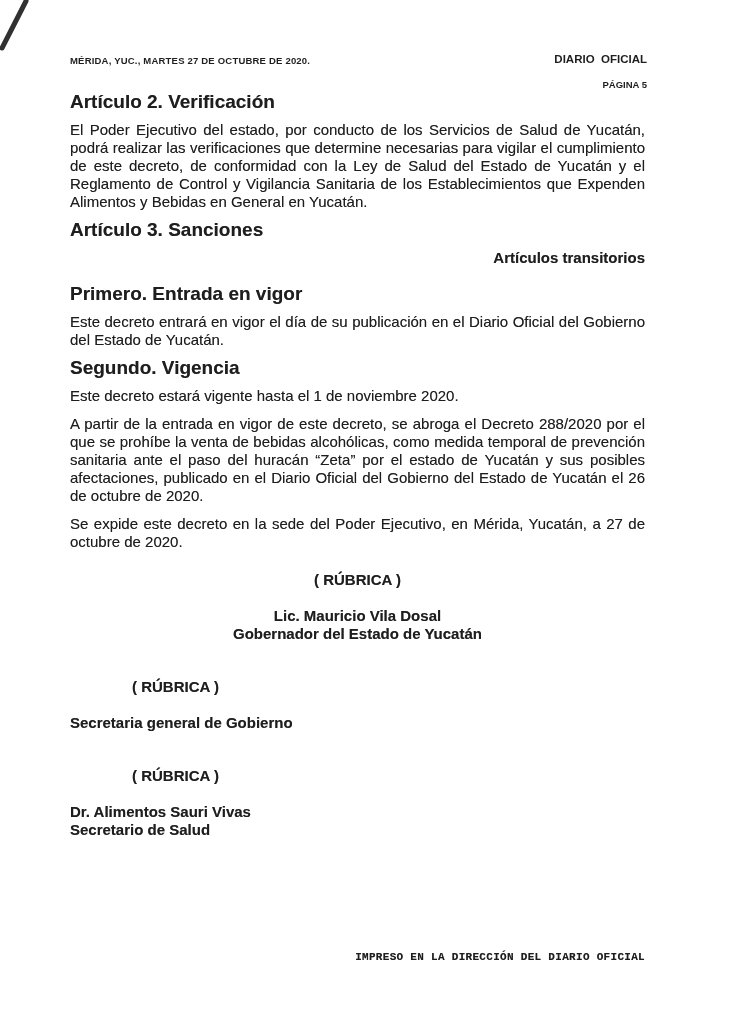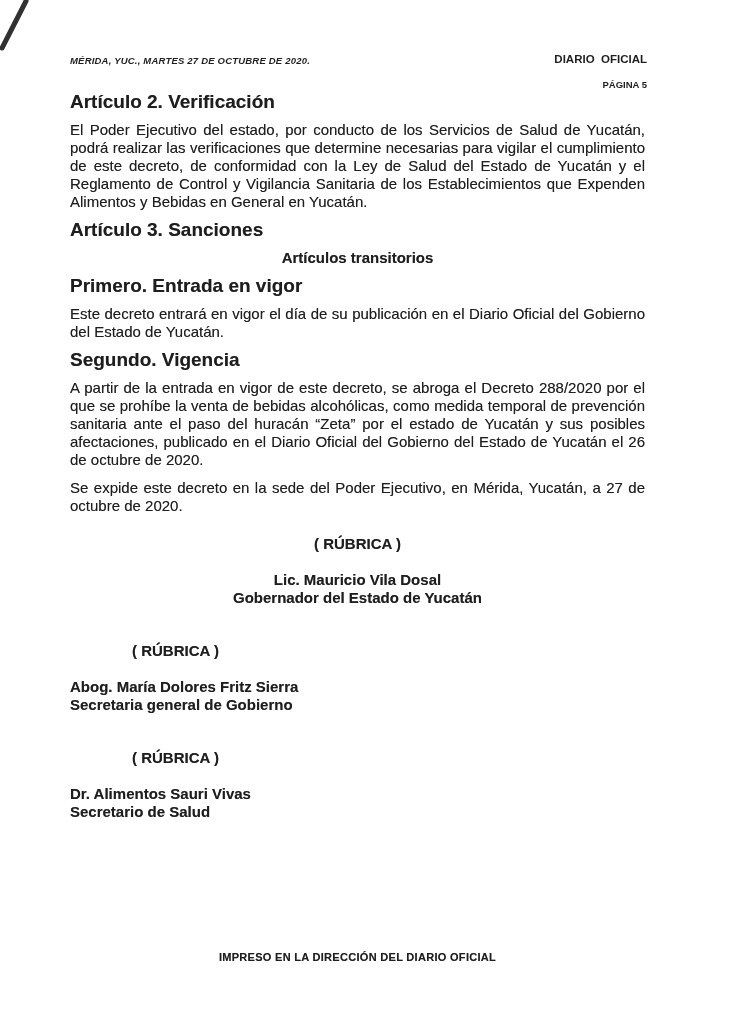--- a/index.html
+++ b/index.html
@@ -29,21 +29,20 @@
     right: 105px;
     height: 16px;
     font-weight: bold;
   }
   .h-left {
     position: absolute;
     left: 0; top: 2px;
     font-size: 9.5px;
     letter-spacing: 0.2px;
     white-space: pre;
-    font-style: italic;
   }
   .h-center {
     position: absolute;
     left: 0; right: 0; top: 0;
     text-align: right;
     font-size: 11.5px;
     white-space: pre;
   }
   .h-right {
     position: absolute;
@@ -62,43 +61,44 @@
     text-shadow: 0 0 0.6px rgba(0,0,0,0.45);
   }
   .hd {
     font-size: 19px;
     font-weight: bold;
     margin-bottom: 10px;
   }
   .center-hd {
     font-size: 15px;
     font-weight: bold;
-    text-align: center;
-    margin-bottom: 10px;
+    text-align: right;
+    margin-bottom: 18px;
   }
   .para {
     text-align: justify;
     margin-bottom: 10px;
   }
   .para.issuance { margin-bottom: 20px; }
   .sig { margin-bottom: 35px; font-weight: bold; }
   .sig .rubrica { margin-bottom: 18px; white-space: pre; }
   .sig-center { text-align: center; }
   .sig-left .rubrica { margin-left: 62px; }
   .sig-name, .sig-title { font-weight: bold; }
   .page-footer {
     position: absolute;
     top: 951px;
     left: 70px;
     width: 575px;
-    text-align: center;
+    text-align: right;
     font-size: 11px;
     font-weight: bold;
     letter-spacing: 0.3px;
     text-shadow: 0 0 0.6px rgba(0,0,0,0.45);
+    font-family: Liberation Mono, monospace;
   }
 </style>
 </head>
 <body>
 
 <div class="page">
 
   <svg class="corner-mark" width="44" height="60" viewBox="0 0 44 60" aria-hidden="true">
     <line x1="26" y1="1" x2="2" y2="48" stroke="#151515" stroke-width="5" stroke-linecap="round" opacity="0.88"></line>
   </svg>
@@ -115,34 +115,34 @@
     <p class="para">El Poder Ejecutivo del estado, por conducto de los Servicios de Salud de Yucatán, podrá realizar las verificaciones que determine necesarias para vigilar el cumplimiento de este decreto, de conformidad con la Ley de Salud del Estado de Yucatán y el Reglamento de Control y Vigilancia Sanitaria de los Establecimientos que Expenden Alimentos y Bebidas en General en Yucatán.</p>
 
     <h2 class="hd">Artículo 3. Sanciones</h2>
 
     <h3 class="center-hd">Artículos transitorios</h3>
 
     <h2 class="hd">Primero. Entrada en vigor</h2>
     <p class="para">Este decreto entrará en vigor el día de su publicación en el Diario Oficial del Gobierno del Estado de Yucatán.</p>
 
     <h2 class="hd">Segundo. Vigencia</h2>
+    <p class="para">Este decreto estará vigente hasta el 1 de noviembre 2020.</p>
 
     <p class="para">A partir de la entrada en vigor de este decreto, se abroga el Decreto 288/2020 por el que se prohíbe la venta de bebidas alcohólicas, como medida temporal de prevención sanitaria ante el paso del huracán “Zeta” por el estado de Yucatán y sus posibles afectaciones, publicado en el Diario Oficial del Gobierno del Estado de Yucatán el 26 de octubre de 2020.</p>
 
     <p class="para issuance">Se expide este decreto en la sede del Poder Ejecutivo, en Mérida, Yucatán, a 27 de octubre de 2020.</p>
 
     <div class="sig sig-center">
       <div class="rubrica">( RÚBRICA )</div>
       <div class="sig-name">Lic. Mauricio Vila Dosal</div>
       <div class="sig-title">Gobernador del Estado de Yucatán</div>
     </div>
 
     <div class="sig sig-left">
       <div class="rubrica">( RÚBRICA )</div>
-      <div class="sig-name">Abog. María Dolores Fritz Sierra</div>
       <div class="sig-title">Secretaria general de Gobierno</div>
     </div>
 
     <div class="sig sig-left">
       <div class="rubrica">( RÚBRICA )</div>
       <div class="sig-name">Dr. Alimentos Sauri Vivas</div>
       <div class="sig-title">Secretario de Salud</div>
     </div>
 
   </main>

